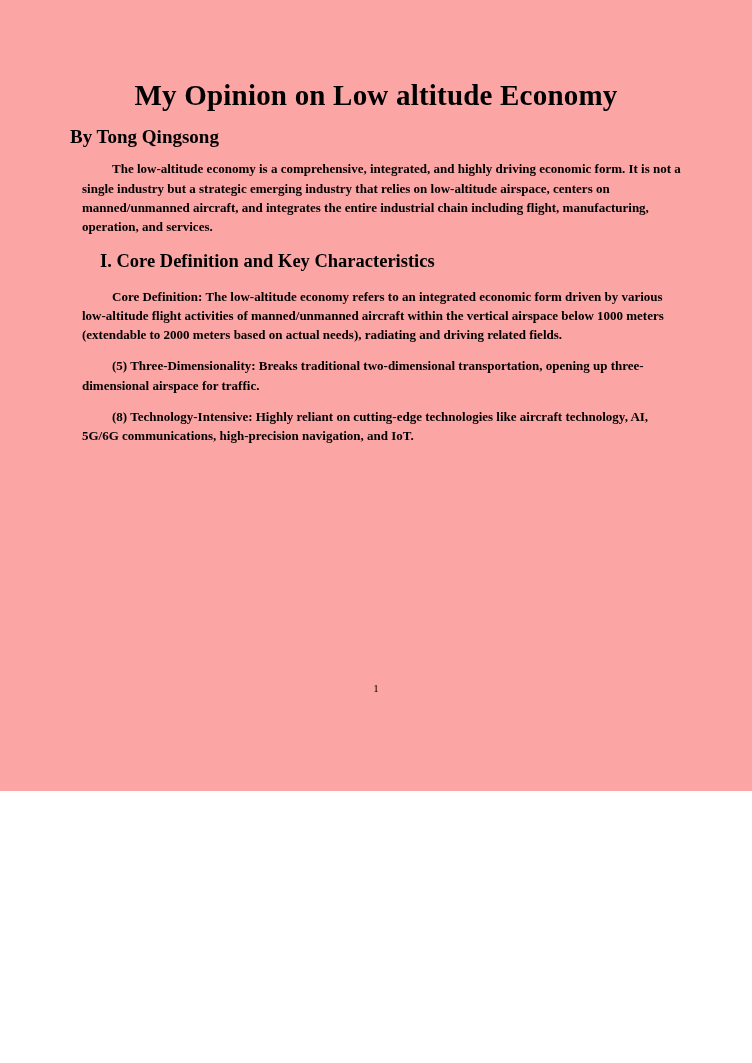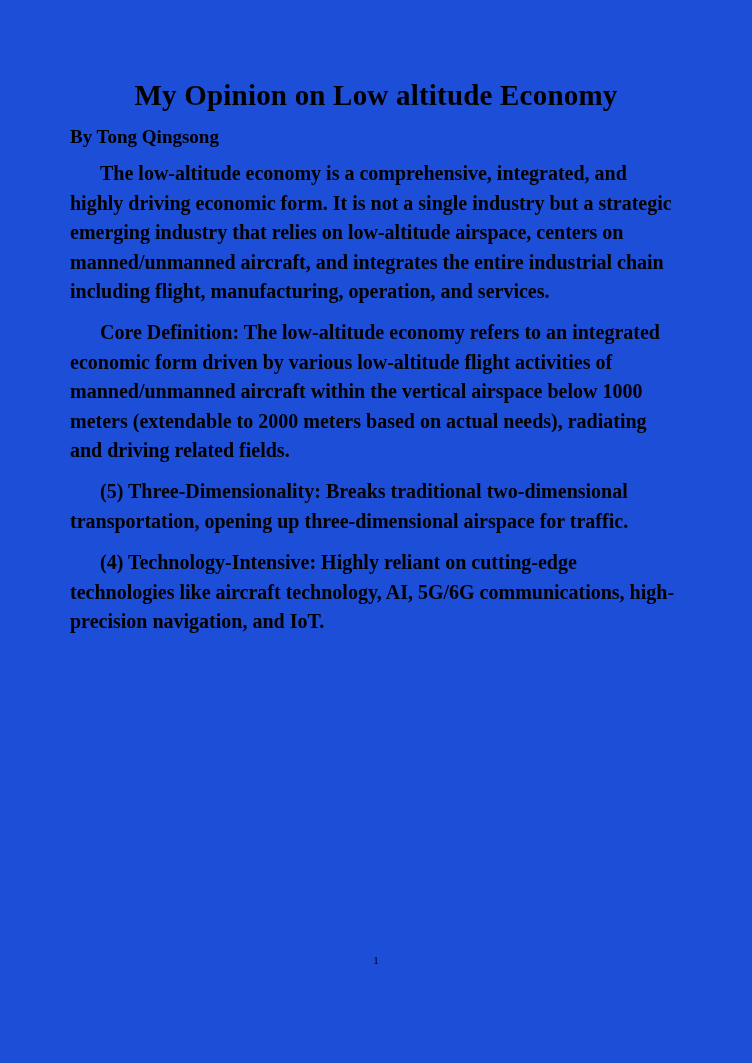--- a/index.html
+++ b/index.html
@@ -10,44 +10,44 @@
   body {
     width: 752px;
     height: 1063px;
     font-family: "Liberation Serif", "DejaVu Serif", serif;
     color: #000000;
     overflow: hidden;
   }
   .page {
     position: relative;
     width: 752px;
-    height: 1063px;
+    height: 791px;
     box-sizing: border-box;
     padding: 78px 70px 4px 70px;
-    background: #1d4ed8;
+    background: #fca5a5;
   }
   .doc-title {
     font-size: 29px;
     font-weight: bold;
     text-align: center;
     letter-spacing: 0.2px;
     margin: 0 0 12px 0;
     line-height: 1.2;
   }
   .doc-byline {
     font-size: 19px;
     font-weight: bold;
     margin: 0 0 10px 0;
     line-height: 1.3;
   }
   .para {
-    font-size: 20px;
+    font-size: 13px;
     font-weight: bold;
     line-height: 1.47;
-    margin: 0 0 12px 0;
+    margin: 0 0 12px 12px;
     text-align: left;
   }
   .para.indent {
     text-indent: 30px;
   }
   .heading {
     font-size: 18.5px;
     font-weight: bold;
     line-height: 1.47;
     margin: 0 0 12px 0;
@@ -69,24 +69,25 @@
 
 <div class="page">
 
   <h1 class="doc-title">My Opinion on Low altitude Economy</h1>
 
   <div class="doc-byline">By Tong Qingsong</div>
 
   <p class="para indent">The low-altitude economy is a comprehensive, integrated, and highly driving economic form. It is not a single industry but a strategic emerging industry that relies on low-altitude airspace, centers on manned/unmanned aircraft, and integrates the entire industrial chain including flight, manufacturing, operation, and services.</p>
 
 
+  <h2 class="heading">I. Core Definition and Key Characteristics</h2>
 
   <p class="para indent">Core Definition: The low-altitude economy refers to an integrated economic form driven by various low-altitude flight activities of manned/unmanned aircraft within the vertical airspace below 1000 meters (extendable to 2000 meters based on actual needs), radiating and driving related fields.</p>
 
 
   <p class="para indent">(5) Three-Dimensionality: Breaks traditional two-dimensional transportation, opening up three-dimensional airspace for traffic.</p>
 
 
-  <p class="para indent">(4) Technology-Intensive: Highly reliant on cutting-edge technologies like aircraft technology, AI, 5G/6G communications, high-precision navigation, and IoT.</p>
+  <p class="para indent">(8) Technology-Intensive: Highly reliant on cutting-edge technologies like aircraft technology, AI, 5G/6G communications, high-precision navigation, and IoT.</p>
 
   <div class="page-number">1</div>
 
 </div>
 
 </body></html>

